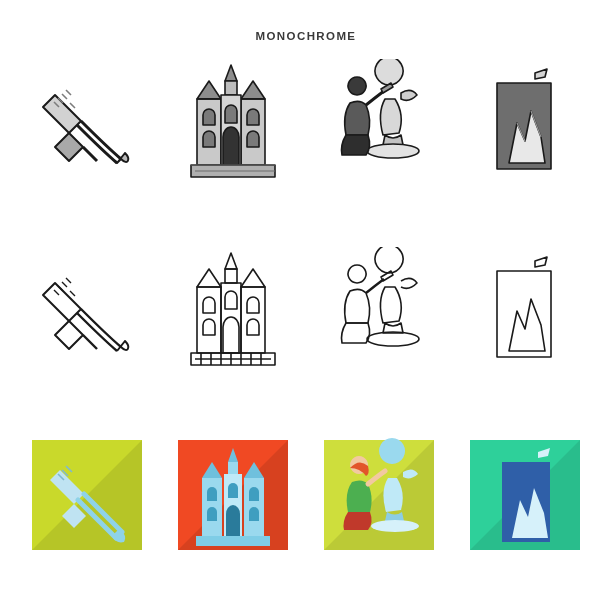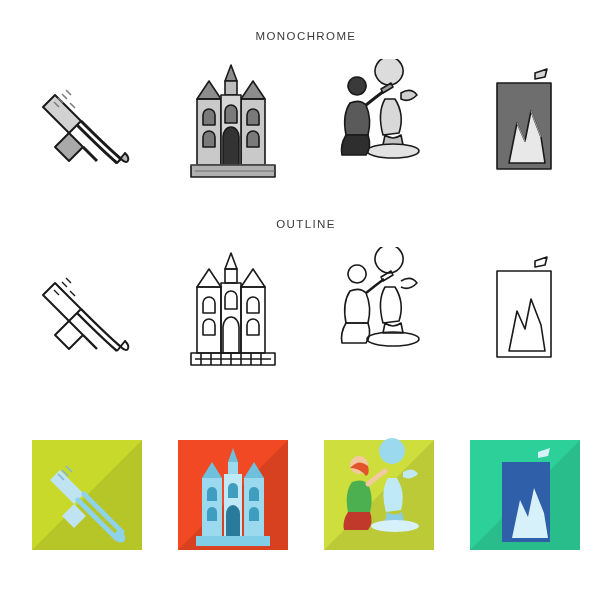--- a/index.html
+++ b/index.html
@@ -14,21 +14,21 @@
     width:612px;height:612px;
     box-sizing:border-box;
   }
   .section-label{
     position:absolute;
     top:0;left:0;right:0;
     text-align:center;
     font-size:11.5px;
     letter-spacing:1.4px;
     color:#3a3a3a;
-    font-weight:normal;
+    font-weight:bold;
     font-family:"Liberation Sans", sans-serif;
   }
   .icon-svg{display:block;}
   .label-mono{top:30px;}
   .label-outline{top:218px;}
   .label-flat{top:400px;}
   .band{
     position:absolute;
     left:0;width:612px;
   }
@@ -115,21 +115,20 @@
             <path d="M46 104 l8 -40 l8 18 l6 -30 l10 26 l4 26 Z" fill="#e8e8e8"></path>
             <path d="M54 64 l8 18 M68 52 l10 26" stroke="#9a9a9a" stroke-width="1.2" fill="none"></path>
             <path d="M72 14 l12 -4 -2 8 -10 2 Z" fill="#d5d5d5"></path>
           </g>
         </svg>
       </div>
 
     </div>
   </div>
 
-  <div class="section-label label-outline">OUTLINE</div>
 
   <div class="band band-outline">
     <div class="row2">
 
       <div class="slot">
         <svg class="icon-svg" width="124" height="124" viewBox="0 0 124 124">
           <g stroke="#1a1a1a" stroke-width="2" fill="none" stroke-linejoin="round">
             <path d="M30 36 L18 48 L44 74 L56 62 Z"></path>
             <path d="M33 39 L38 44 M37 35 L42 40 M41 31 L46 36 M45 44 L50 49 M29 43 L34 48" stroke-width="1.4"></path>
             <path d="M56 62 C70 76 82 88 96 100" stroke-width="2.4"></path>

